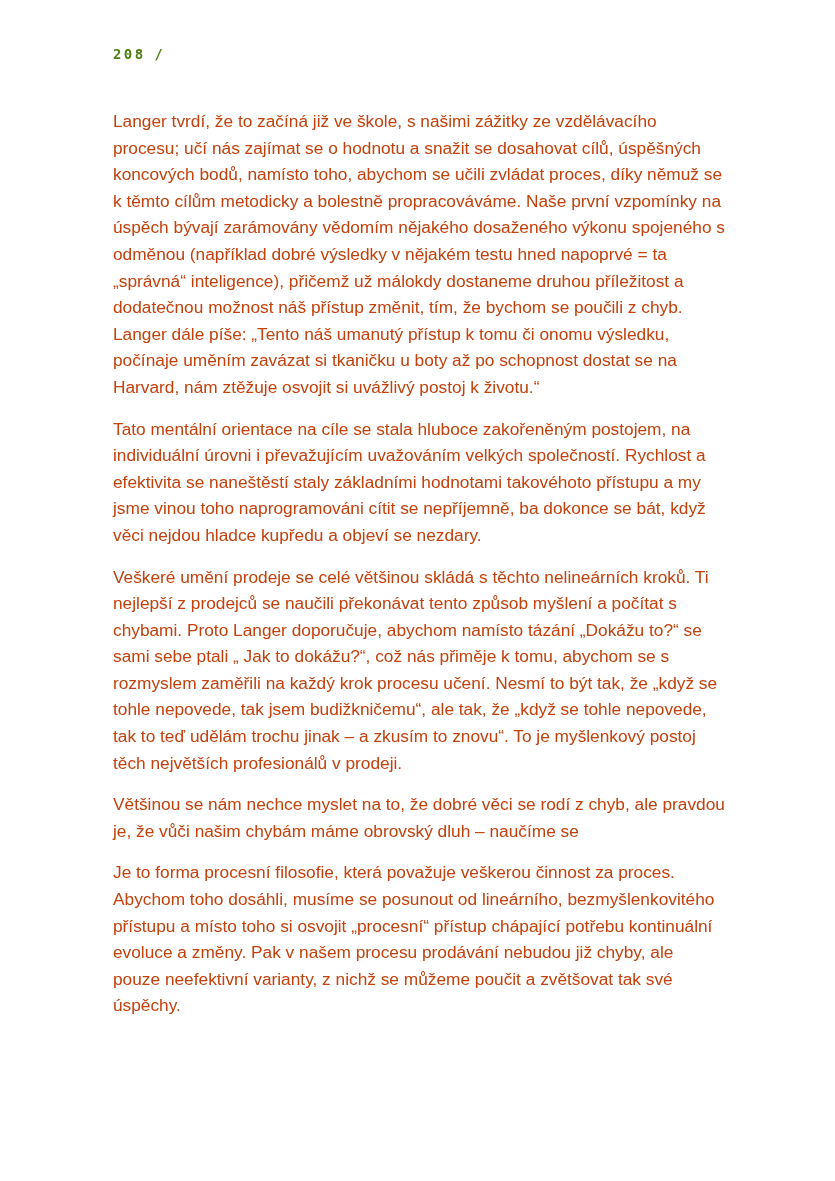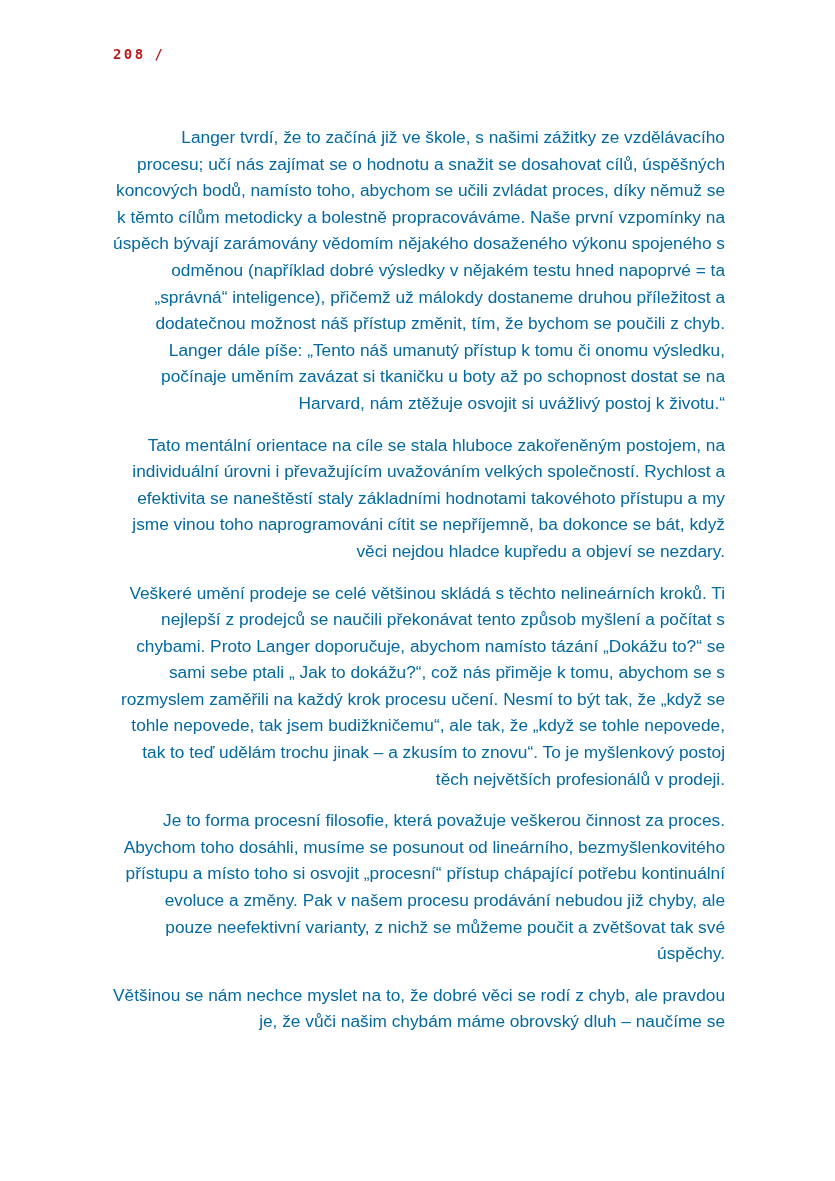--- a/index.html
+++ b/index.html
@@ -21,53 +21,53 @@
     padding: 46px 110px 0 113px;
     background: #ffffff;
   }
   .page-header {
     display: flex;
     align-items: center;
     gap: 9px;
     font-weight: 700;
     font-size: 13.5px;
     letter-spacing: 2.4px;
-    color: #b91c1c;
+    color: #4d7c0f;
     text-transform: uppercase;
-    margin-bottom: 62px;
+    margin-bottom: 46px;
     font-family: "DejaVu Sans Mono", "Liberation Mono", monospace;
   }
   .page-header .page-number {
     font-size: 14px;
   }
   .page-header .separator {
     font-weight: 700;
   }
   .page-body {
     width: 612px;
   }
   .page-body p {
     margin: 0 0 15px 0;
     font-size: 17.3px;
     line-height: 26.6px;
-    text-align: right;
-    color: #0369a1;
+    text-align: left;
+    color: #c2410c;
   }
 </style>
 </head>
 <body>
 
 <div class="page">
 
   <header class="page-header">
     <span class="page-number">208</span>
     <span class="separator">/</span>
   </header>
 
   <main class="page-body">
     <p>Langer tvrdí, že to začíná již ve škole, s našimi zážitky ze vzdělávacího procesu; učí nás zajímat se o hodnotu a snažit se dosahovat cílů, úspěšných koncových bodů, namísto toho, abychom se učili zvládat proces, díky němuž se k těmto cílům metodicky a bolestně propracováváme. Naše první vzpomínky na úspěch bývají zarámovány vědomím nějakého dosaženého výkonu spojeného s odměnou (například dobré výsledky v nějakém testu hned napoprvé = ta „správná“ inteligence), přičemž už málokdy dostaneme druhou příležitost a dodatečnou možnost náš přístup změnit, tím, že bychom se poučili z chyb. Langer dále píše: „Tento náš umanutý přístup k tomu či onomu výsledku, počínaje uměním zavázat si tkaničku u boty až po schopnost dostat se na Harvard, nám ztěžuje osvojit si uvážlivý postoj k životu.“</p>
     <p>Tato mentální orientace na cíle se stala hluboce zakořeněným postojem, na individuální úrovni i převažujícím uvažováním velkých společností. Rychlost a efektivita se naneštěstí staly základními hodnotami takovéhoto přístupu a my jsme vinou toho naprogramováni cítit se nepříjemně, ba dokonce se bát, když věci nejdou hladce kupředu a objeví se nezdary.</p>
     <p>Veškeré umění prodeje se celé většinou skládá s těchto nelineárních kroků. Ti nejlepší z prodejců se naučili překonávat tento způsob myšlení a počítat s chybami. Proto Langer doporučuje, abychom namísto tázání „Dokážu to?“ se sami sebe ptali „ Jak to dokážu?“, což nás přiměje k tomu, abychom se s rozmyslem zaměřili na každý krok procesu učení. Nesmí to být tak, že „když se tohle nepovede, tak jsem budižkničemu“, ale tak, že „když se tohle nepovede, tak to teď udělám trochu jinak – a zkusím to znovu“. To je myšlenkový postoj těch největších profesionálů v prodeji.</p>
+    <p>Většinou se nám nechce myslet na to, že dobré věci se rodí z chyb, ale pravdou je, že vůči našim chybám máme obrovský dluh – naučíme se</p>
     <p>Je to forma procesní filosofie, která považuje veškerou činnost za proces. Abychom toho dosáhli, musíme se posunout od lineárního, bezmyšlenkovitého přístupu a místo toho si osvojit „procesní“ přístup chápající potřebu kontinuální evoluce a změny. Pak v našem procesu prodávání nebudou již chyby, ale pouze neefektivní varianty, z nichž se můžeme poučit a zvětšovat tak své úspěchy.</p>
-    <p>Většinou se nám nechce myslet na to, že dobré věci se rodí z chyb, ale pravdou je, že vůči našim chybám máme obrovský dluh – naučíme se</p>
   </main>
 
 </div>
 
 </body></html>

